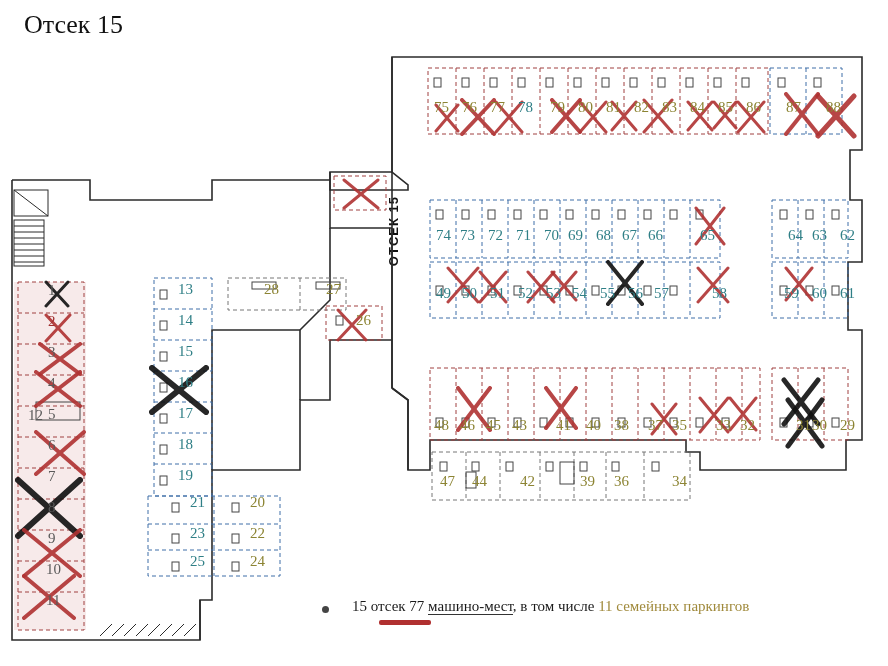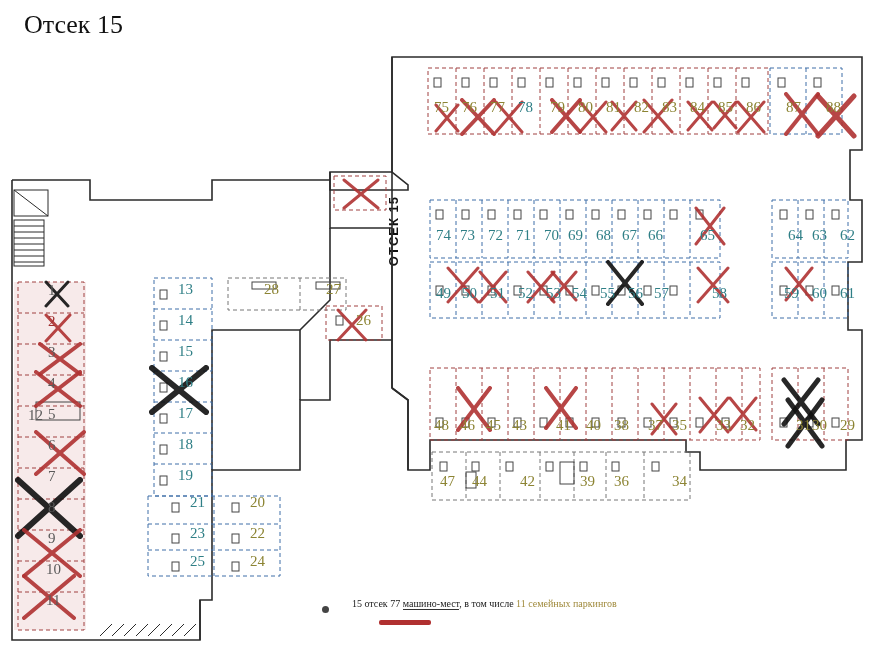--- a/index.html
+++ b/index.html
@@ -1,19 +1,19 @@
 <!DOCTYPE html>
 <html><head>
 <meta charset="utf-8">
 <style>
   html,body{margin:0;padding:0;}
   body{width:888px;height:666px;background:#ffffff;font-family:"Liberation Serif",serif;overflow:hidden;position:relative;}
   #canvas{position:absolute;left:0;top:0;width:888px;height:666px;}
   .title{position:absolute;left:24px;top:10px;font-size:26px;color:#111;font-family:"Liberation Serif",serif;}
-  .legend{position:absolute;left:322px;top:598px;width:530px;height:22px;font-size:10px;color:#1a1a1a;}
+  .legend{position:absolute;left:322px;top:598px;width:530px;height:22px;font-size:15px;color:#1a1a1a;}
   .legend .dot{position:absolute;left:0;top:8px;width:7px;height:7px;background:#444;border-radius:50%;}
   .legend .txt{position:absolute;left:30px;top:0;white-space:nowrap;}
   .legend .fam{color:#a08a3c;}
   .legend .und{border-bottom:1px solid #333;}
   .legend .redbar{position:absolute;left:57px;top:22px;width:52px;height:5px;background:#b03030;border-radius:2px;}
   .vtext{position:absolute;left:386px;top:196px;writing-mode:vertical-rl;transform:rotate(180deg);font-family:"Liberation Sans",sans-serif;font-weight:bold;font-size:13px;letter-spacing:1px;color:#111;}
 </style>
 </head>
 <body>
 

